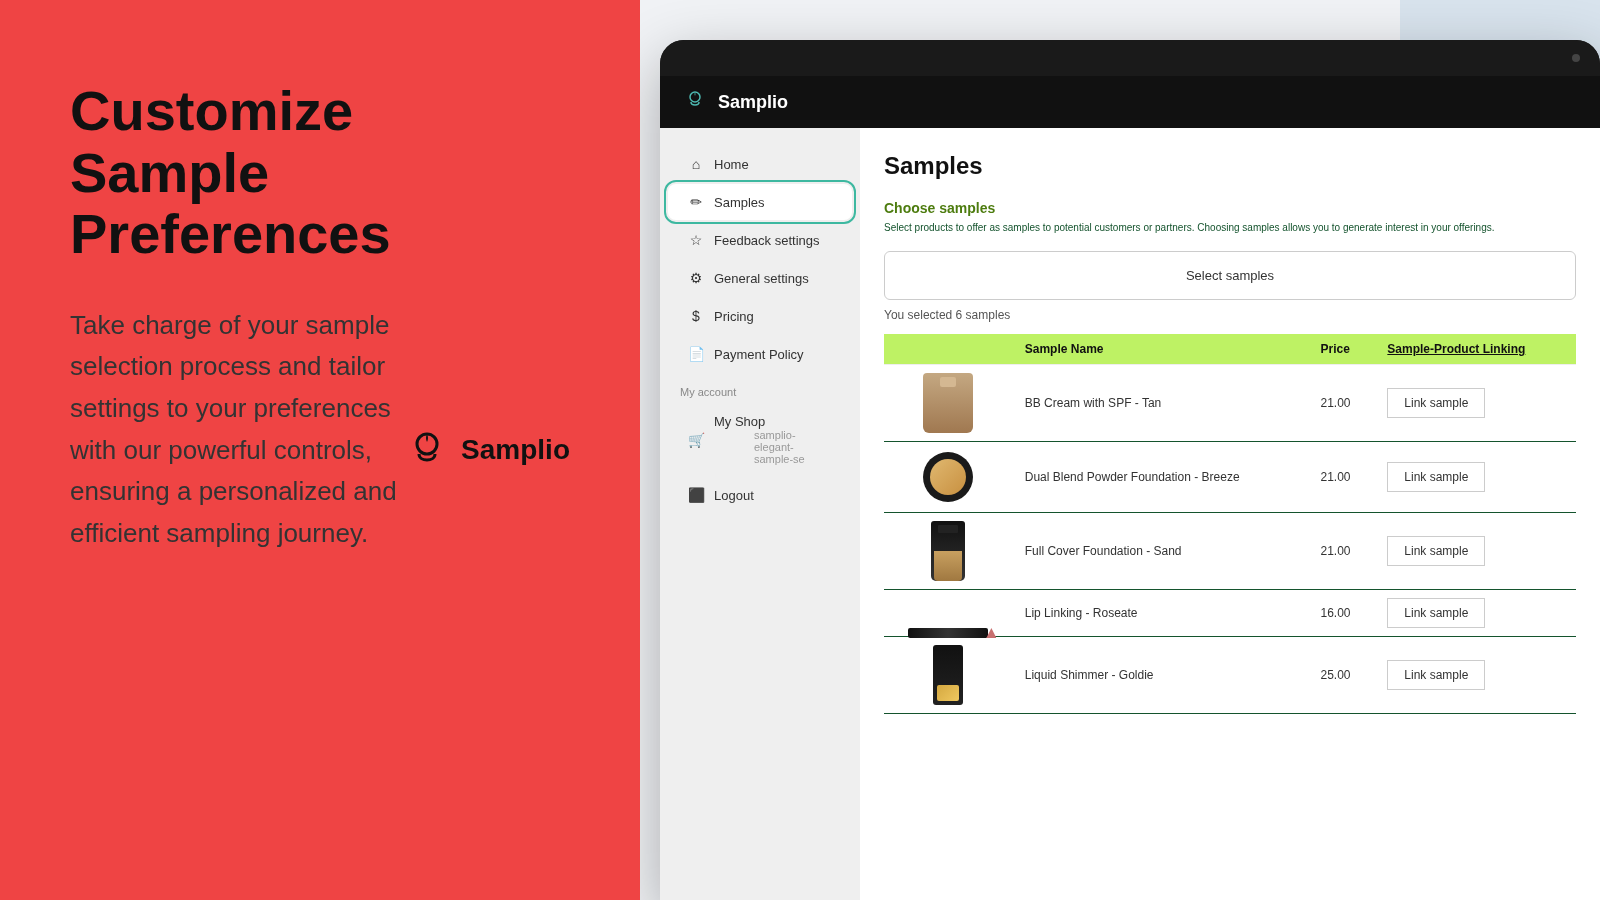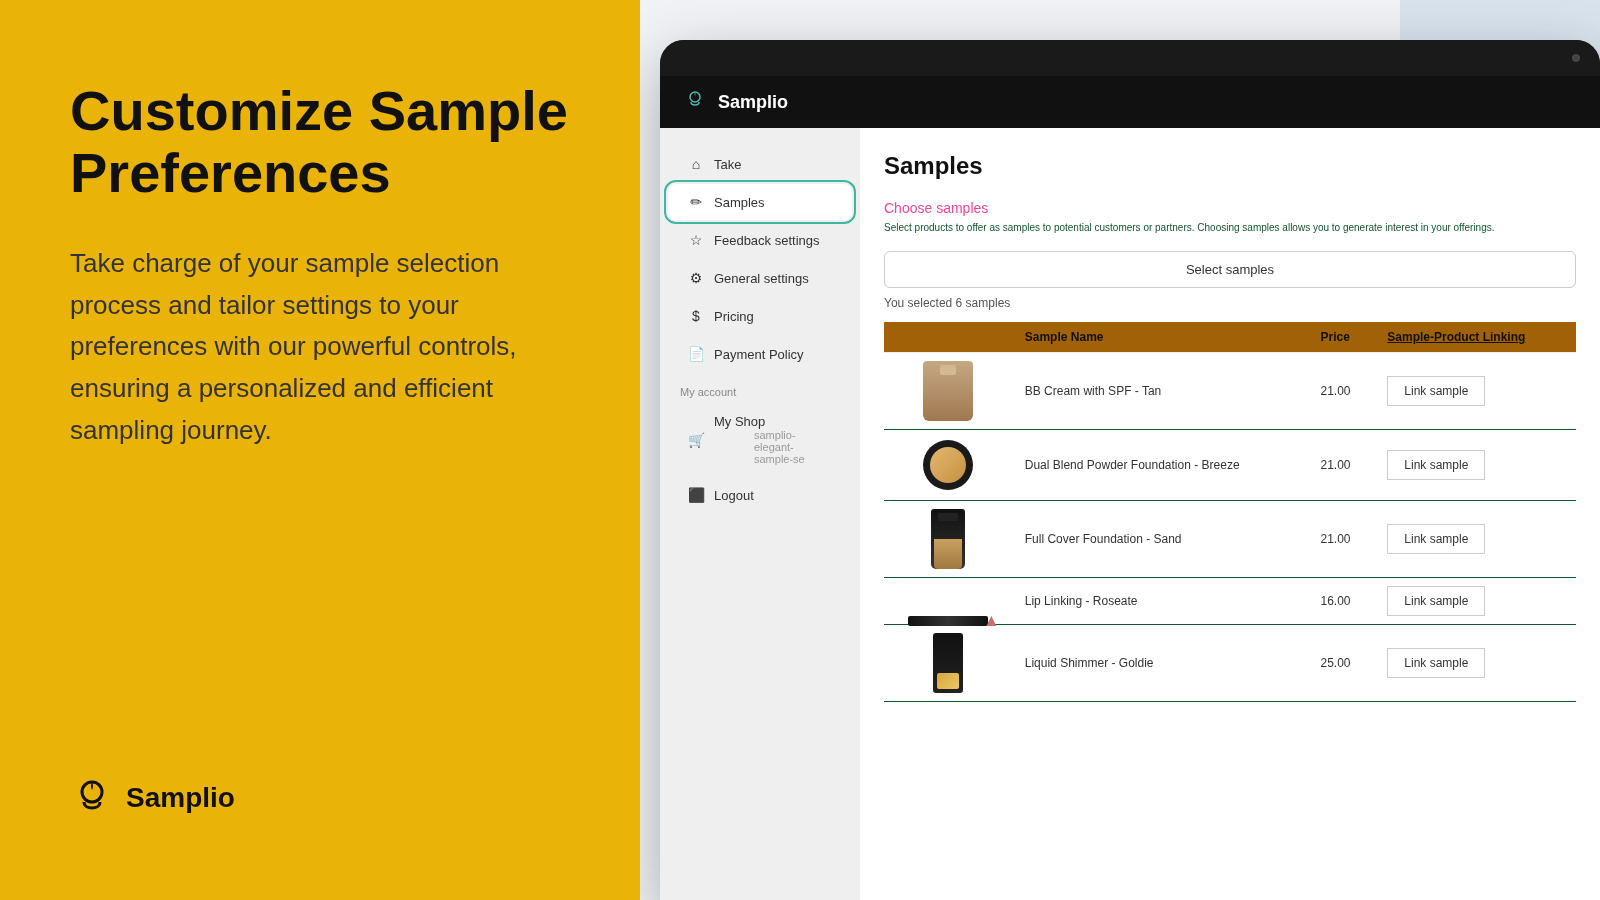--- a/index.html
+++ b/index.html
@@ -13,23 +13,23 @@
       display: flex;
       position: relative;
     }
 
     
     .left-panel {
       width: 640px;
       height: 900px;
       padding: 80px 70px;
       display: flex;
-      flex-direction: column;
+      flex-direction: row;
       justify-content: space-between;
-      background: #eab308;
+      background: #ef4444;
       flex-shrink: 0;
     }
 
     .left-content {}
 
     .hero-title {
       font-size: 56px;
       font-weight: 800;
       color: #111;
       line-height: 1.1;
@@ -206,38 +206,38 @@
 
     .page-title {
       font-size: 24px;
       font-weight: 600;
       color: #111;
       margin-bottom: 20px;
     }
 
     .choose-samples-title {
       font-size: 14px;
-      font-weight: 400;
-      color: #ec4899;
+      font-weight: 700;
+      color: #4d7c0f;
       margin-bottom: 4px;
     }
 
     .choose-samples-desc {
       font-size: 10px;
       color: #14532d;
       margin-bottom: 16px;
       line-height: 1.5;
     }
 
     .select-samples-btn {
       width: 100%;
       border: 1.5px solid #ccc;
       background: #fff;
       border-radius: 6px;
-      padding: 10px;
+      padding: 16px;
       text-align: center;
       font-size: 13px;
       color: #333;
       cursor: pointer;
       margin-bottom: 8px;
     }
 
     .selected-count {
       font-size: 12px;
       color: #555;
@@ -251,21 +251,21 @@
       font-size: 12px;
     }
 
     .samples-table th {
       text-align: left;
       padding: 8px 12px;
       font-size: 12px;
       font-weight: 600;
       color: #111;
       border-bottom: 1px solid #eee;
-      background: #a16207;
+      background: #bef264;
     }
 
     .samples-table th.underlined {
       text-decoration: underline;
     }
 
     .samples-table td {
       padding: 8px 12px;
       border-bottom: 1px solid #14532d;
       vertical-align: middle;
@@ -319,21 +319,21 @@
         </svg>
       </span>
       <span class="app-brand-name">Samplio</span>
     </div>
 
     <div class="app-body">
 
       <div class="sidebar">
         <div class="nav-item">
           <span class="nav-icon">⌂</span>
-          <span>Take</span>
+          <span>Home</span>
         </div>
         <div class="nav-item active circled">
           <span class="nav-icon">✏</span>
           <span>Samples</span>
         </div>
         <div class="nav-item">
           <span class="nav-icon">☆</span>
           <span>Feedback settings</span>
         </div>
         <div class="nav-item">

